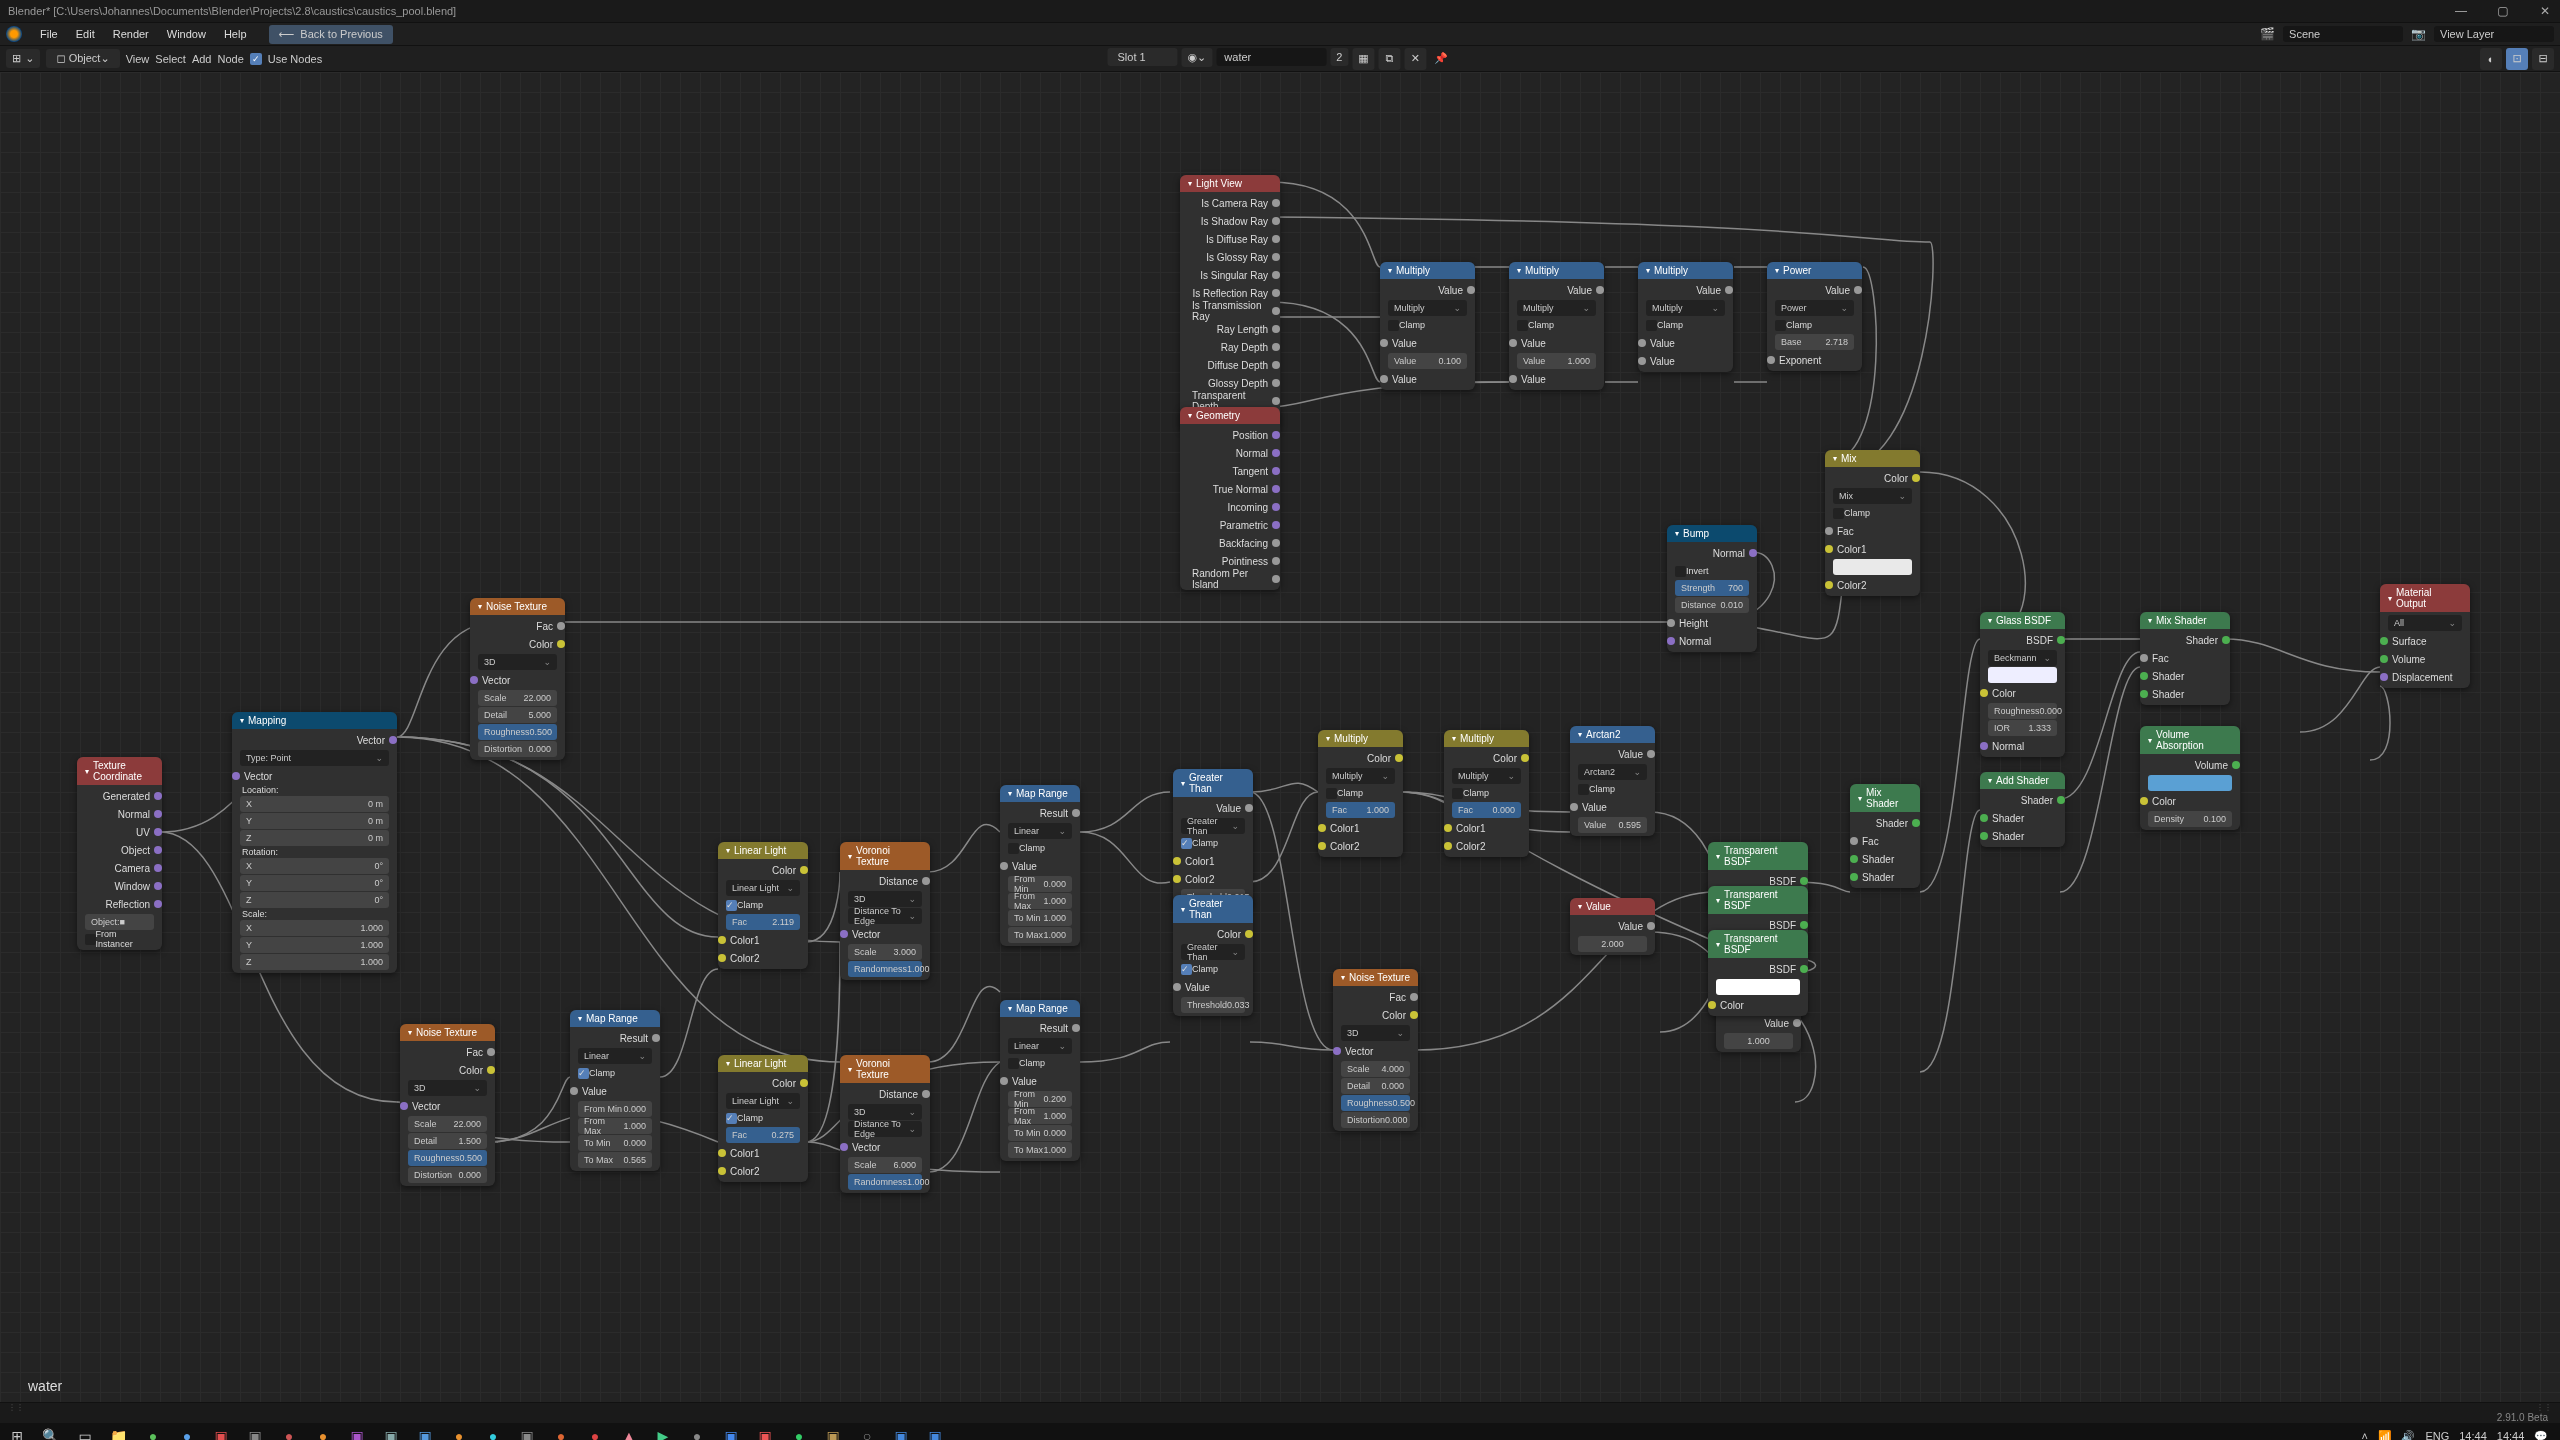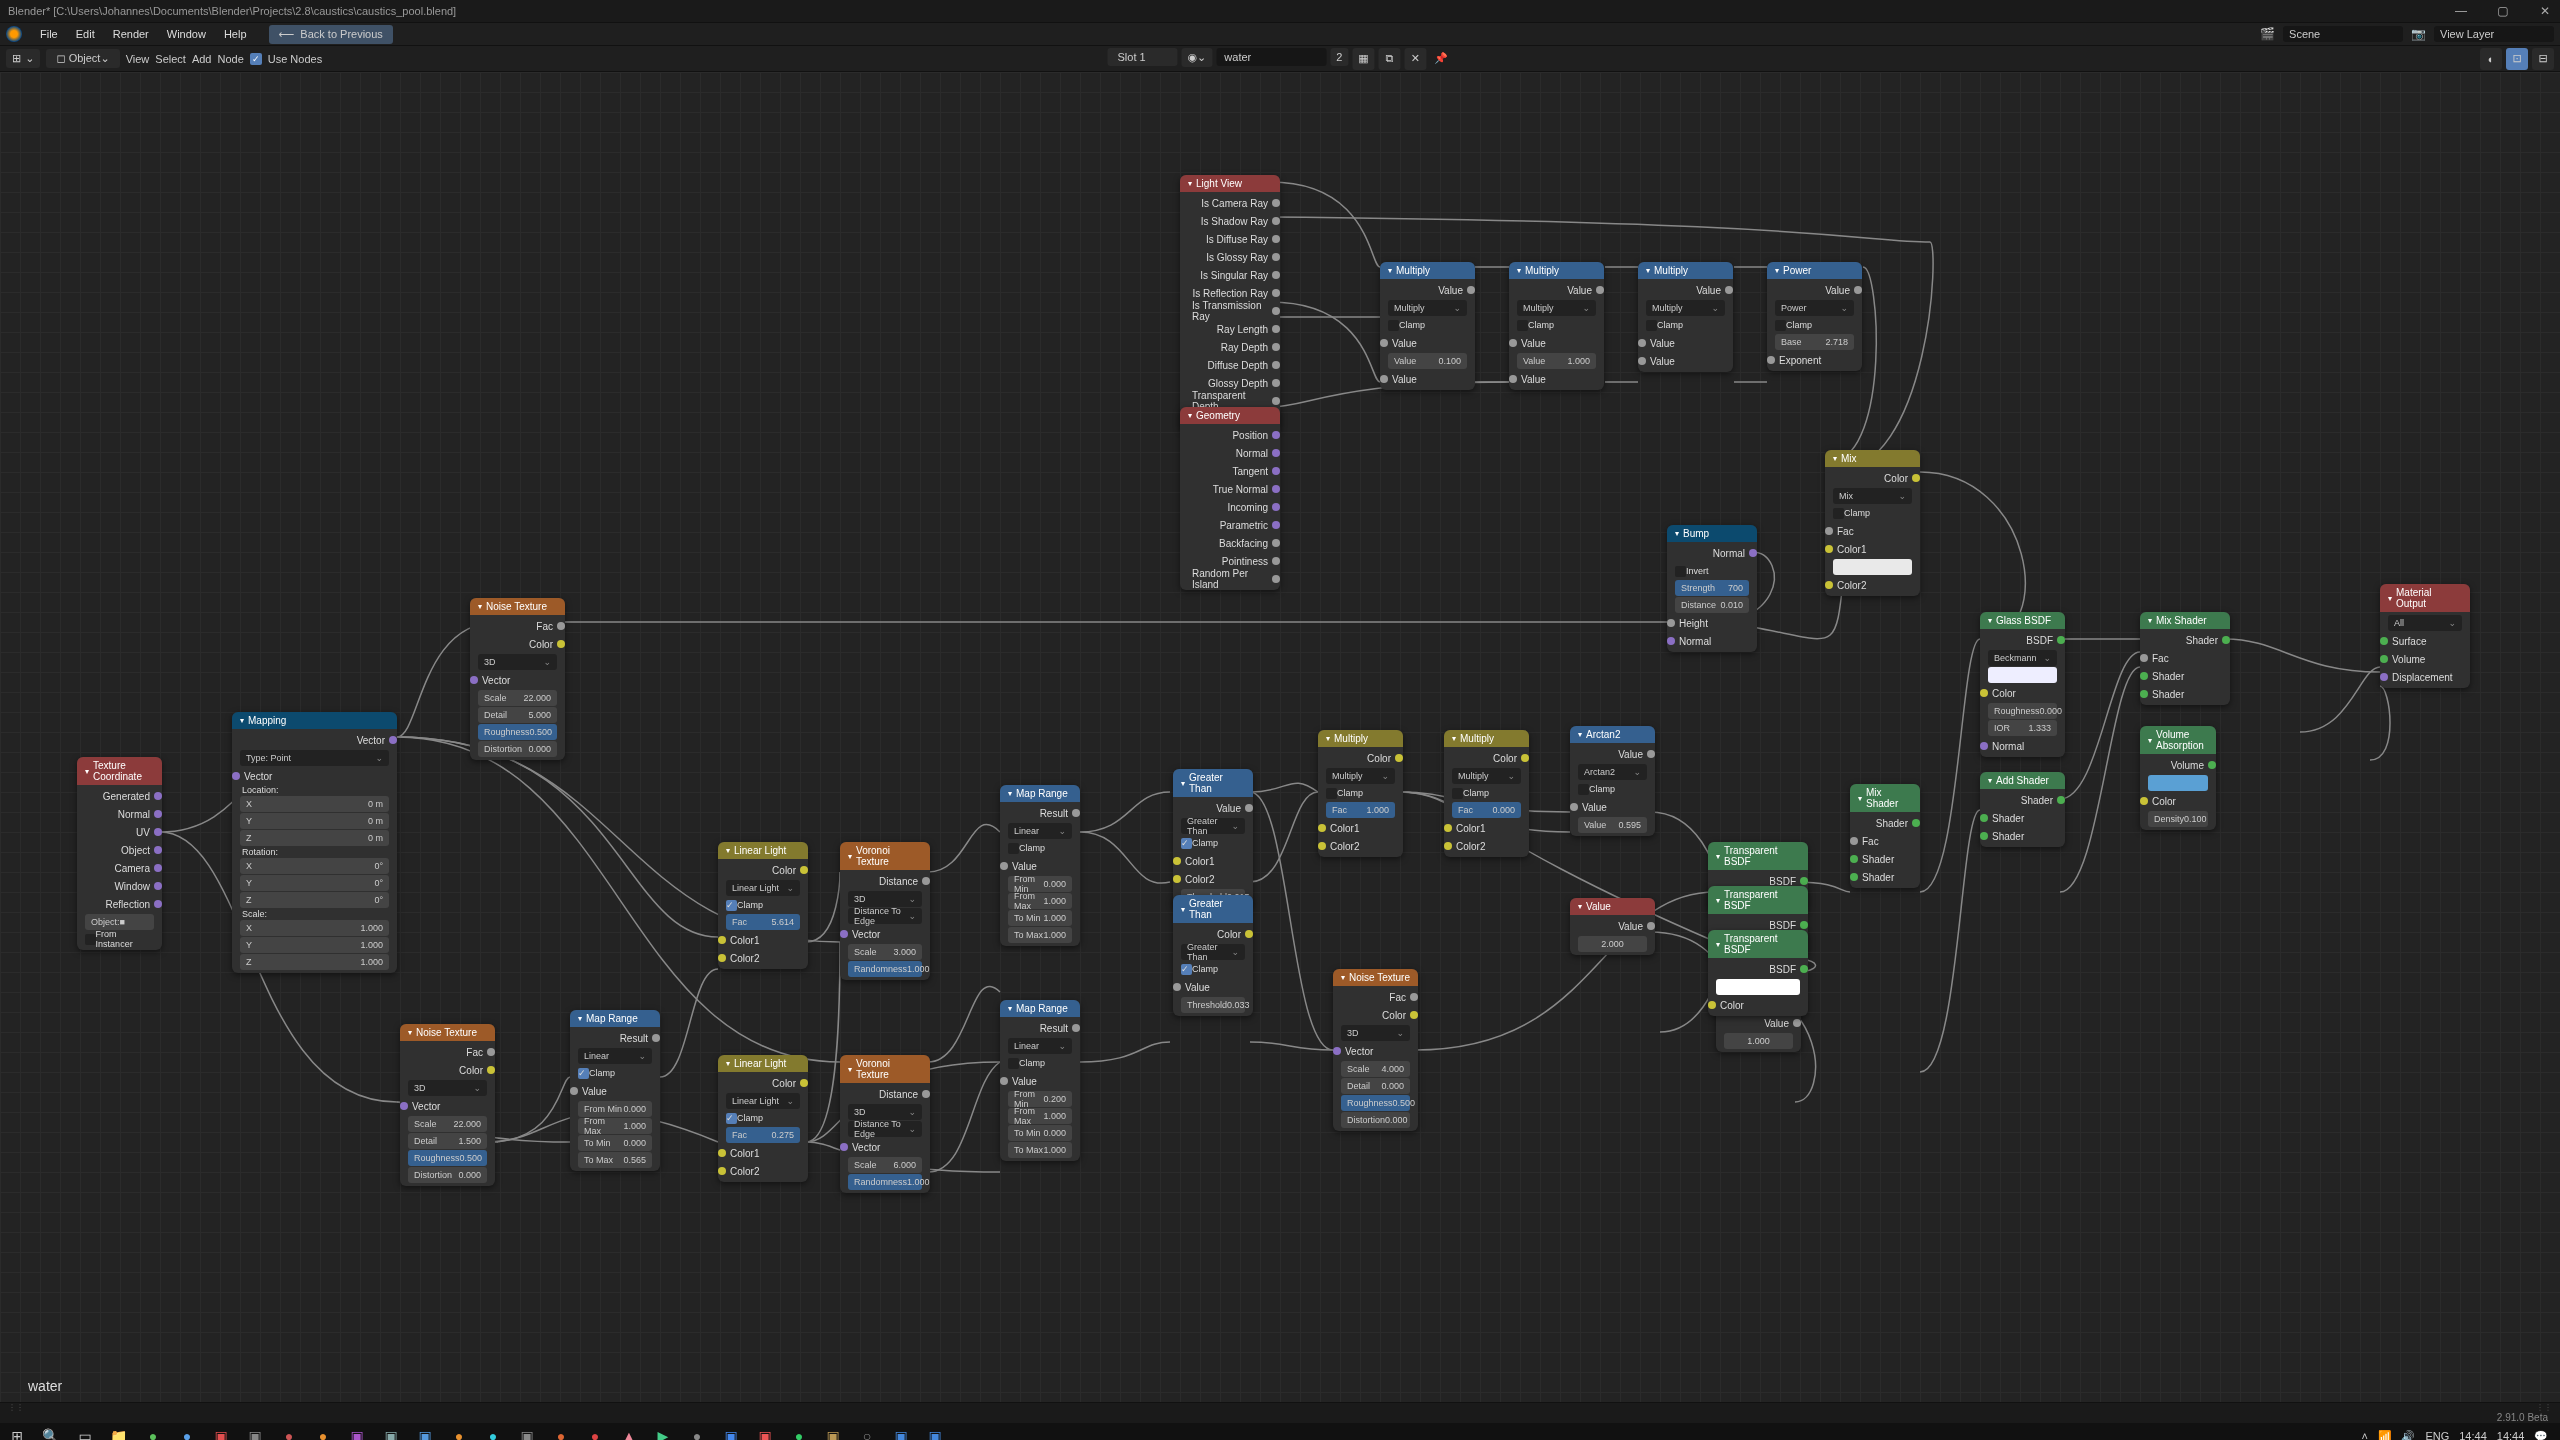--- a/index.html
+++ b/index.html
@@ -410,21 +410,21 @@
         </div>
       <div class="dd">
           <span>Linear Light</span>
         </div>
       <div class="cb-row">
           <span class="cb" style="background:#557fb8">✓</span>
           <span>Clamp</span>
         </div>
       <div class="field hl">
           <span>Fac</span>
-          <span>5.614</span>
+          <span>2.119</span>
         </div>
       <div class="sock in">
           <span class="dot dot-yellow"></span>
           <span>Color1</span>
         </div>
       <div class="sock in">
           <span class="dot dot-yellow"></span>
           <span>Color2</span>
         </div>
     </div>
@@ -917,21 +917,21 @@
           <span class="dot dot-green"></span>
           <span>Shader</span>
         </div>
       <div class="sock in">
           <span class="dot dot-green"></span>
           <span>Shader</span>
         </div>
     </div>
   </div>
 
-  <div class="node" style="left:2140px;top:654px;width:76px">
+  <div class="node" style="left:2140px;top:654px;width:100px">
     <div class="node-hdr hdr-green">Volume Absorption</div>
     <div class="node-body">
       <div class="sock out">
           <span>Volume</span>
           <span class="dot dot-green"></span>
         </div>
       <div class="swatch" style="background:#5aa0d4"></div>
       <div class="sock in">
           <span class="dot dot-yellow"></span>
           <span>Color</span>

